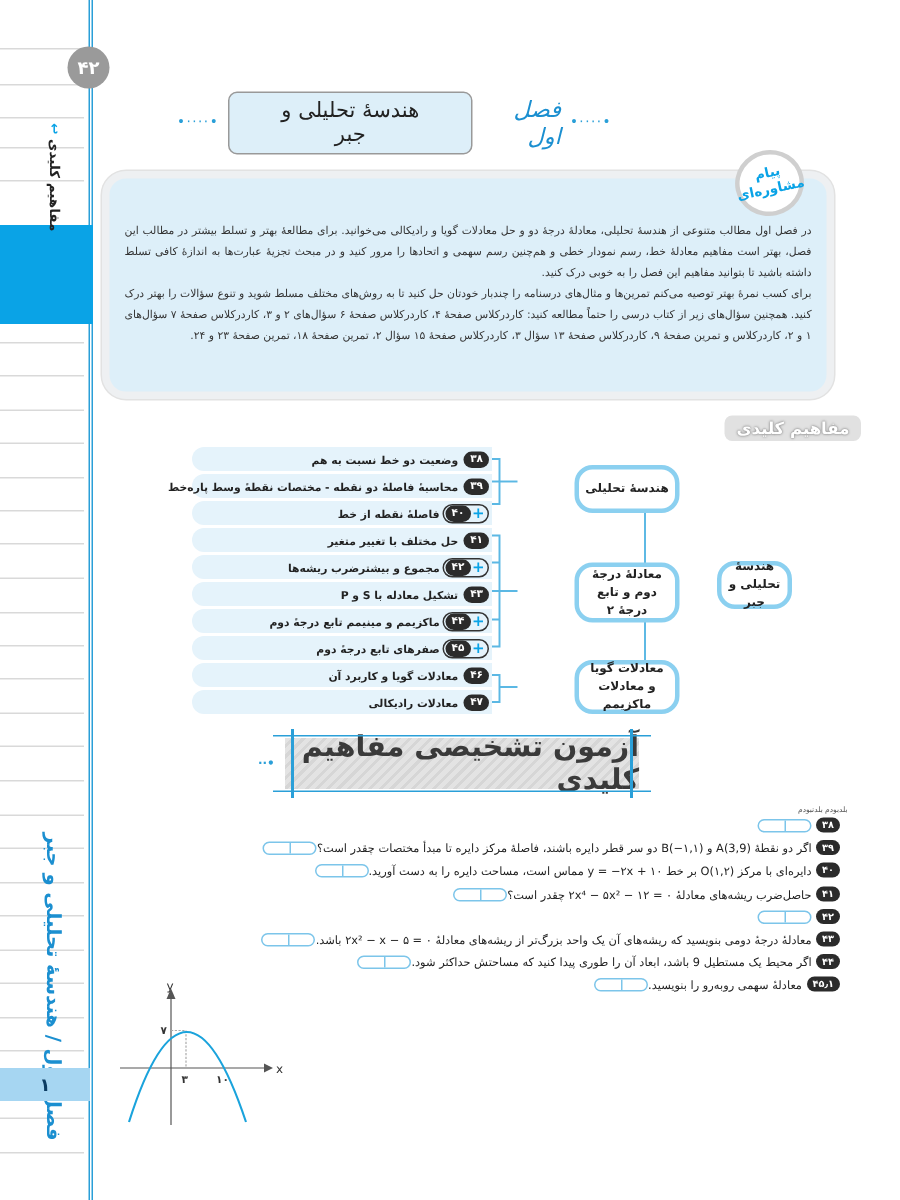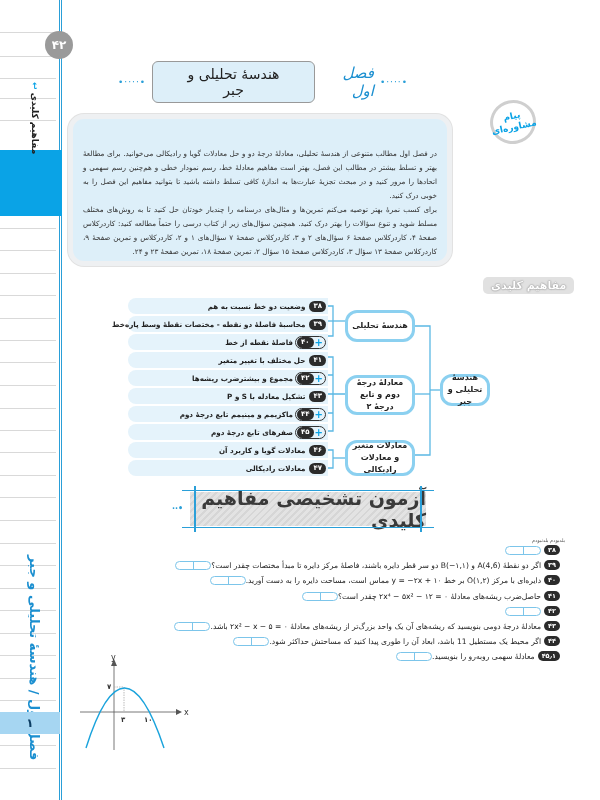--- a/index.html
+++ b/index.html
@@ -17,34 +17,34 @@
   .margin .vert-top .arrow { color: #0aa3e6; }
   .margin .vert-bottom { position: absolute; left: 27px; top: 555px; writing-mode: vertical-rl; font-size: 13px; font-weight: bold; color: #1b8fd0; direction: rtl; }
 
   
   .chapter { position: absolute; top: 66px; left: 120px; width: 290px; height: 32px; direction: rtl; display: flex; align-items: center; }
   .chapter .dots { color: #2a9fd8; font-size: 9px; letter-spacing: 1px; }
   .chapter .label { color: #1b8fd0; font-size: 15px; margin: 0 6px; font-style: italic; }
   .chapter .pill { background: #ddeff9; border: 1px solid #999; border-radius: 6px; padding: 4px 24px; font-size: 14px; color: #222; width: 175px; text-align: center; }
 
   
-  .advice { position: absolute; left: 68px; top: 114px; width: 384px; height: 152px; background: #ddeff9; border: 5px solid #eef0f2; border-radius: 16px; box-shadow: 0 0 0 1px #e2e2e2; direction: rtl; padding: 28px 10px 4px 10px; }
+  .advice { position: absolute; left: 68px; top: 114px; width: 488px; height: 152px; background: #ddeff9; border: 5px solid #eef0f2; border-radius: 16px; box-shadow: 0 0 0 1px #e2e2e2; direction: rtl; padding: 28px 10px 4px 10px; }
   .advice p { font-size: 7.2px; line-height: 14px; color: #333; text-align: justify; }
   .advice-badge { position: absolute; left: 490px; top: 100px; width: 46px; height: 44px; border-radius: 50%; border: 3px solid #cfcfcf; background: #fff; color: #0aa3e6; font-weight: bold; font-size: 9px; line-height: 11px; display: flex; flex-direction: column; align-items: center; justify-content: center; transform: rotate(-12deg); z-index: 4; }
 
   
   .kc-tag { position: absolute; left: 483px; top: 277px; padding: 2px 8px; background: #e1e1e1; border-radius: 5px; color: #fff; font-weight: bold; font-size: 11px; text-shadow: 0 0 1px #888, 0 0 2px #888; direction: rtl; }
 
   
   .mm-item { position: absolute; height: 16px; background: #e5f3fb; border-radius: 9px 0 0 9px; direction: rtl; display: flex; align-items: center; font-size: 7.2px; font-weight: bold; color: #222; padding-right: 2px; white-space: nowrap; }
   .num { display: inline-block; background: #2b2b2b; color: #fff; font-size: 7px; font-weight: bold; border-radius: 7px; padding: 0 4px; height: 11px; line-height: 11px; margin-left: 4px; }
   .plus { display: inline-flex; align-items: center; border: 1px solid #333; border-radius: 7px; height: 13px; padding: 0 1px; margin-left: 2px; }
   .plus .p { color: #0aa3e6; font-weight: bold; font-size: 10px; margin: 0 1px; }
   .plus .num { margin-left: 0; }
-  .mm-node { position: absolute; background: #fff; border: 3px solid #8bd0f0; border-radius: 12px; font-size: 8px; font-weight: bold; text-align: center; direction: rtl; display: flex; align-items: center; justify-content: center; line-height: 12px; color: #222; }
+  .mm-node { position: absolute; background: #fff; border: 3px solid #8bd0f0; border-radius: 12px; font-size: 8px; font-weight: bold; text-align: center; direction: rtl; display: flex; align-items: center; justify-content: center; line-height: 12px; color: #222; margin-left: 38px; }
   .mm-lines { position: absolute; left: 0; top: 0; width: 600px; height: 800px; pointer-events: none; }
 
   
   .test-title { position: absolute; left: 190px; top: 492px; width: 236px; height: 34px; background: repeating-linear-gradient(135deg, #e3e3e3 0 3px, #d6d6d6 3px 5px); display: flex; align-items: center; justify-content: center; font-size: 19px; font-weight: bold; color: #3a3a3a; direction: rtl; }
   .test-title .bar-l, .test-title .bar-r { position: absolute; top: -6px; width: 2px; height: 46px; background: #2a9fd8; }
   .test-title .bar-l { left: 4px; } .test-title .bar-r { right: 4px; }
   .test-title .hl { position: absolute; left: -8px; width: 252px; height: 1px; background: #2a9fd8; }
   .test-title .dots { position: absolute; left: -18px; top: 12px; color: #2a9fd8; font-size: 8px; }
 
   
@@ -187,42 +187,42 @@
   <span class="num">۴۶</span>
   <span>معادلات گویا و کاربرد آن</span>
 </div>
 <div class="mm-item" style="left:128px;top:460px;width:200px;">
   <span class="num">۴۷</span>
   <span>معادلات رادیکالی</span>
 </div>
 
 <div class="mm-node" style="left:345px;top:310px;width:70px;height:32px;">هندسهٔ تحلیلی</div>
 <div class="mm-node" style="left:345px;top:375px;width:70px;height:40px;padding:0 4px;">معادلهٔ درجهٔ دوم و تابع درجهٔ ۲</div>
-<div class="mm-node" style="left:345px;top:440px;width:70px;height:36px;padding:0 4px;">معادلات متغیر و معادلات رادیکالی</div>
+<div class="mm-node" style="left:345px;top:440px;width:70px;height:36px;padding:0 4px;">معادلات گویا و معادلات ماکزیمم</div>
 <div class="mm-node" style="left:440px;top:374px;width:50px;height:32px;padding:0 3px;">هندسهٔ تحلیلی و جبر</div>
 
 <div class="test-title">
   <span class="hl" style="top:-2px"></span>
   <span class="hl" style="bottom:-2px"></span>
   <span class="bar-l"></span>
   <span class="bar-r"></span>
   <span class="dots">•··</span>
   <span>آزمون تشخیصی مفاهیم کلیدی</span>
 </div>
 
 <div class="q-head">بلدبودم   بلدنبودم</div>
 
 <div class="q-row" style="top:542px;">
   <span class="check"></span>
   <span class="qnum">۳۸</span>
 </div>
 <div class="q-row" style="top:557px;">
   <span class="check"></span>
   <span class="qnum">۳۹</span>
-  <span>اگر دو نقطهٔ A(4,6) و B(−۱,۱) دو سر قطر دایره باشند، فاصلهٔ مرکز دایره تا مبدأ مختصات چقدر است؟</span>
+  <span>اگر دو نقطهٔ A(3,9) و B(−۱,۱) دو سر قطر دایره باشند، فاصلهٔ مرکز دایره تا مبدأ مختصات چقدر است؟</span>
 </div>
 <div class="q-row" style="top:572px;">
   <span class="check"></span>
   <span class="qnum">۴۰</span>
   <span>دایره‌ای با مرکز O(۱,۲) بر خط y = −۲x + ۱۰ مماس است، مساحت دایره را به دست آورید.</span>
 </div>
 <div class="q-row" style="top:588px;">
   <span class="check"></span>
   <span class="qnum">۴۱</span>
   <span>حاصل‌ضرب ریشه‌های معادلهٔ ۲x⁴ − ۵x² − ۱۲ = ۰ چقدر است؟</span>
@@ -232,21 +232,21 @@
   <span class="qnum">۴۲</span>
 </div>
 <div class="q-row" style="top:618px;">
   <span class="check"></span>
   <span class="qnum">۴۳</span>
   <span>معادلهٔ درجهٔ دومی بنویسید که ریشه‌های آن یک واحد بزرگ‌تر از ریشه‌های معادلهٔ ۲x² − x − ۵ = ۰ باشد.</span>
 </div>
 <div class="q-row" style="top:633px;">
   <span class="check"></span>
   <span class="qnum">۴۴</span>
-  <span>اگر محیط یک مستطیل 11 باشد، ابعاد آن را طوری پیدا کنید که مساحتش حداکثر شود.</span>
+  <span>اگر محیط یک مستطیل 9 باشد، ابعاد آن را طوری پیدا کنید که مساحتش حداکثر شود.</span>
 </div>
 <div class="q-row" style="top:648px;">
   <span class="check"></span>
   <span class="qnum">۴۵٫۱</span>
   <span>معادلهٔ سهمی روبه‌رو را بنویسید.</span>
 </div>
 
 <svg class="graph" viewBox="0 0 130 110">
   <line x1="0" y1="62" x2="96" y2="62" stroke="#555" stroke-width="0.8"></line>
   <polygon points="96,59 102,62 96,65" fill="#555"></polygon>

